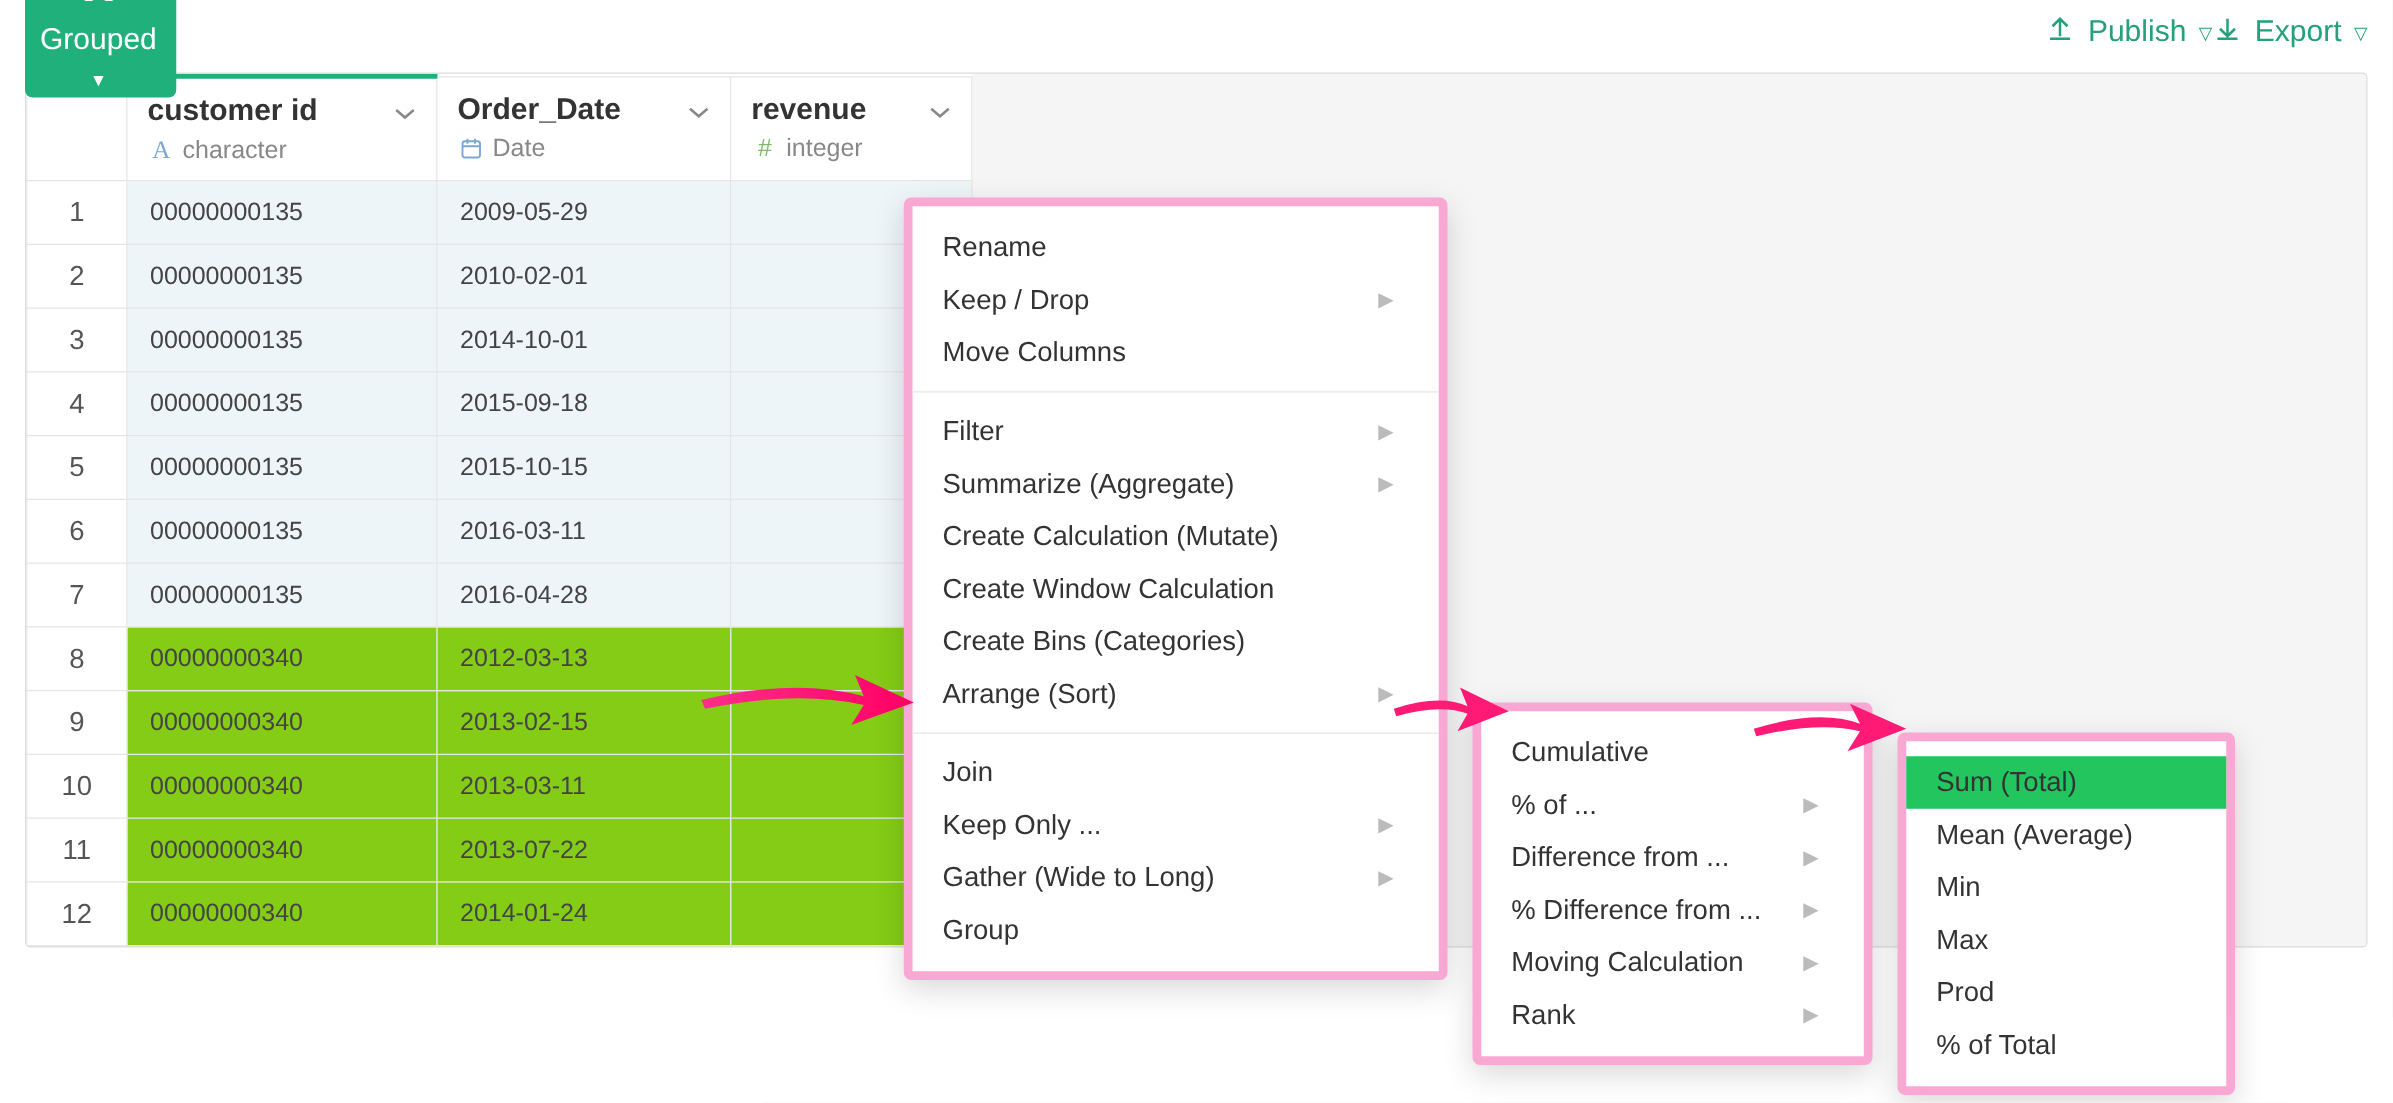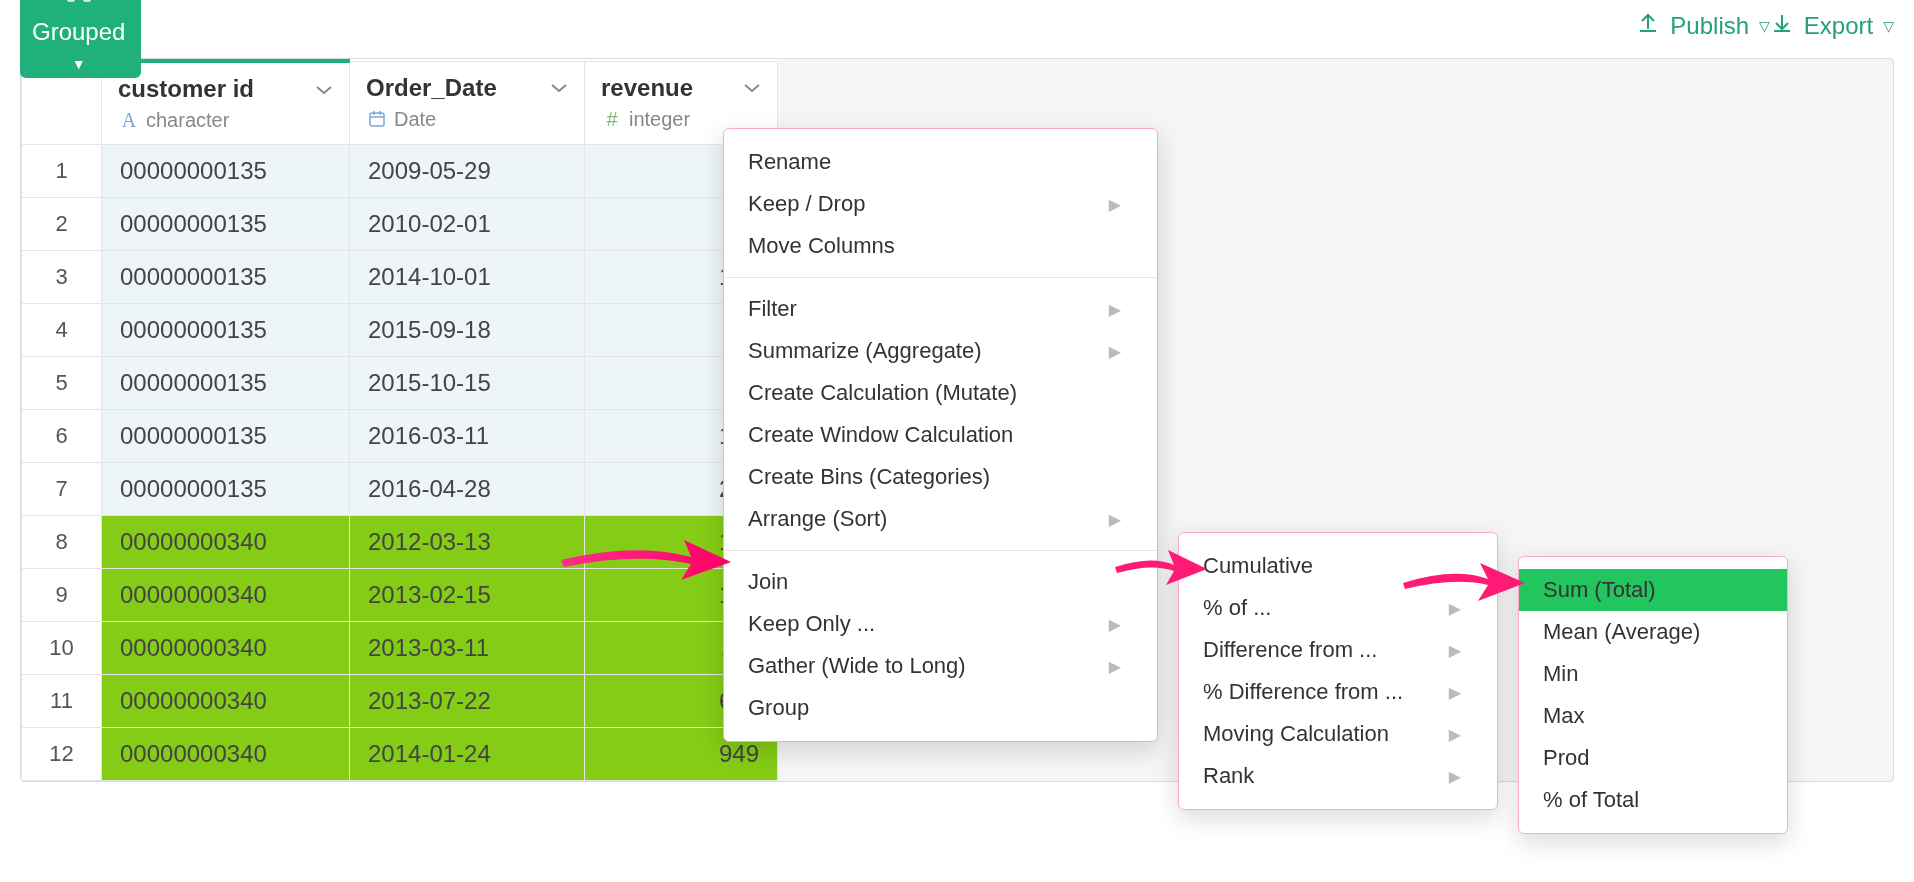--- a/index.html
+++ b/index.html
@@ -84,21 +84,21 @@
 
   .th-inner {
     padding: 12px 16px 12px 16px;
     display: flex;
     flex-direction: column;
     gap: 6px;
   }
   .th-top {
     display: flex;
     justify-content: space-between;
-    align-items: center;
+    align-items: flex-end;
   }
   .col-name {
     font-weight: 700;
     font-size: 24px;
     color: #333;
   }
   .th-caret {
     color: #888;
   }
   .th-sub {
@@ -114,40 +114,41 @@
 
   td.rownum {
     text-align: center;
     color: #555;
     font-size: 22px;
     padding: 12px 8px;
     background: #fff;
   }
   td.cell {
     padding: 12px 18px;
-    font-size: 24px;
+    font-size: 20px;
     color: #444;
   }
   td.cell.num {
     text-align: right;
     font-variant-numeric: tabular-nums;
   }
   tr.grp-a td.cell { background: #eef5f8; }
   tr.grp-b td.cell { background: #84cc16; }
 
   
   .menu {
     position: absolute;
     background: #fff;
-    border: 1px solid #f9a8d4;
+    border: 7px solid #f9a8d4;
     border-radius: 6px;
     box-shadow: 0 8px 24px rgba(0,0,0,0.15);
     padding: 12px 0;
     font-size: 22px;
     color: #333;
+    margin-top: 30px;
   }
   .menu-item {
     padding: 8px 36px 8px 24px;
     display: flex;
     justify-content: space-between;
     align-items: center;
     cursor: pointer;
     white-space: nowrap;
   }
   .menu-item:hover, .menu-item.hover {

